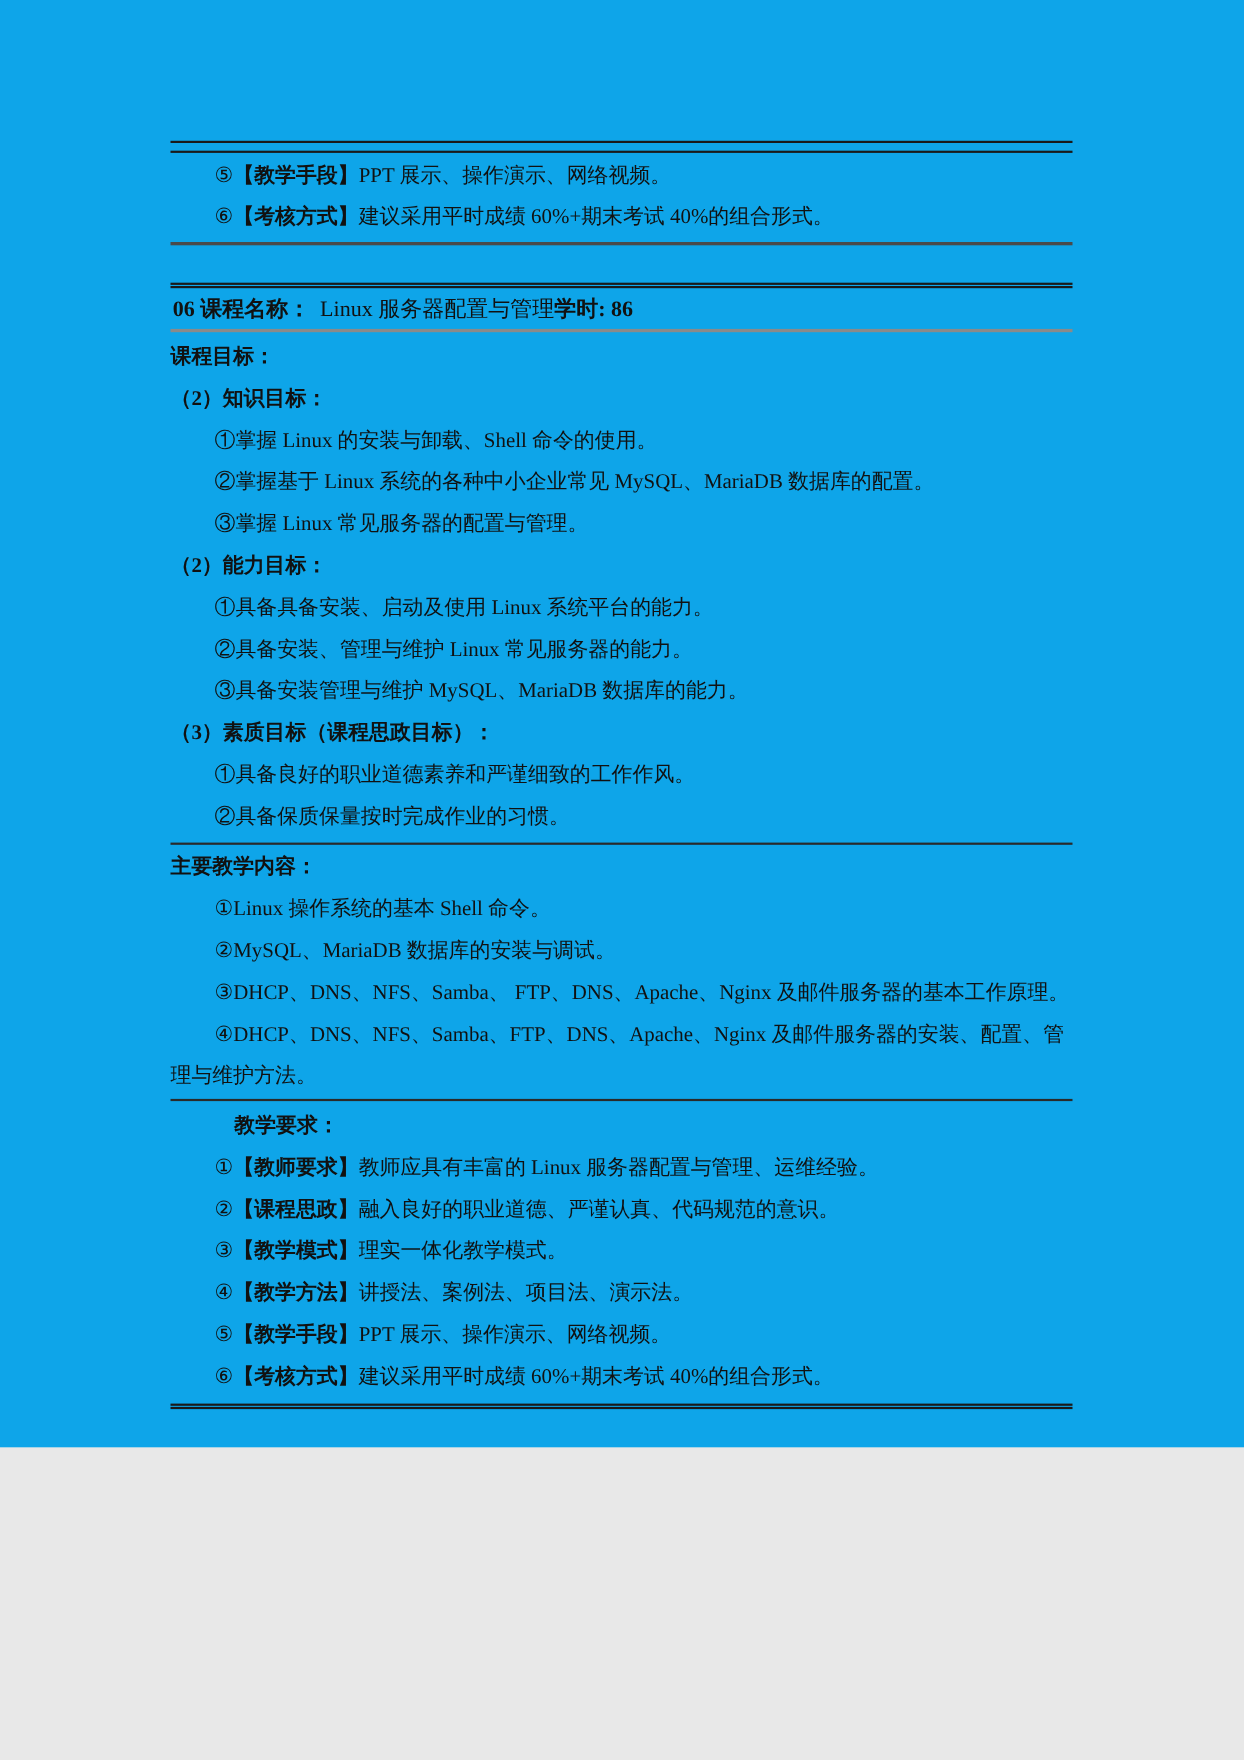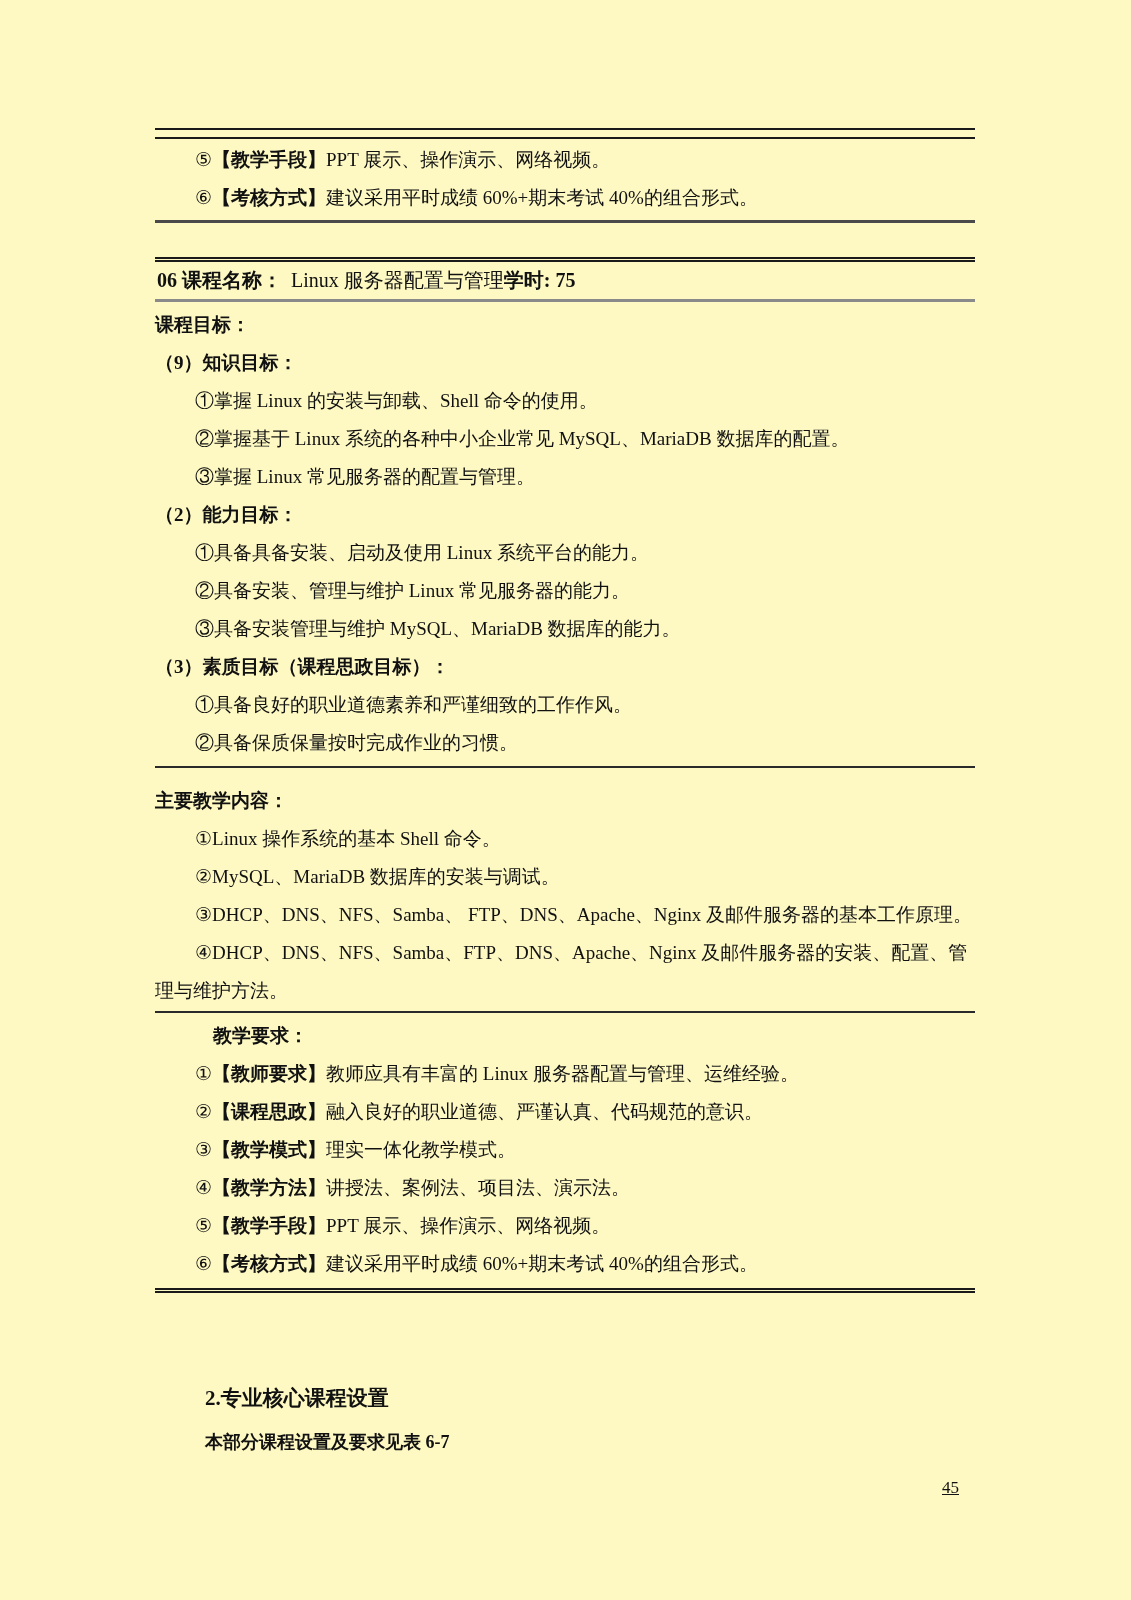--- a/index.html
+++ b/index.html
@@ -1,20 +1,20 @@
 <!DOCTYPE html>
 <html><head>
 <meta charset="utf-8">
 <style>
   html,body { margin:0; padding:0; background:#e8e8e8; }
   .page {
     position:relative;
-    width:1131px; height:1600px;
+    width:1131px; height:1316px;
     margin:0 auto;
-    background:#fef9c3;
+    background:#0ea5e9;
     font-family:"Liberation Serif","DejaVu Serif",serif;
     color:#111111;
     overflow:hidden;
   }
   .col { position:absolute; left:155px; width:820px; }
 
   p.line { margin:0; line-height:38px; font-size:19px; white-space:normal; }
   .indent { text-indent:40px; }
   .bold { font-weight:bold; }
 
@@ -31,21 +31,21 @@
   }
   .course-header {
     display:flex; align-items:center;
     height:37px;
     border-bottom:3px solid #8a8a8a;
     font-size:20px;
     padding:0 2px;
   }
   .course-header .name-normal { font-weight:normal; margin-left:9px; }
   .sec-objectives { padding:4px 0 4px 0; }
-  .sec-content { border-top:2px solid #2a2a2a; padding:14px 0 1px 0; }
+  .sec-content { border-top:2px solid #2a2a2a; padding:2px 0 1px 0; }
   .sec-requirements { border-top:2px solid #2a2a2a; padding:4px 0 5px 0; }
   .sec-title { font-weight:bold; }
   .req-title { font-weight:bold; text-indent:58px; }
 
   
   .next { top:1383px; }
   .next .next-heading { font-size:21px; font-weight:bold; margin:0 0 3px 50px; line-height:30px; }
   .next .next-text { font-size:18px; font-weight:bold; margin:14px 0 0 50px; line-height:30px; }
 
   .page-number { position:absolute; left:942px; top:1478px; font-size:17px;text-decoration:underline; }
@@ -62,27 +62,27 @@
       <p class="line indent"><span>⑥</span><span class="bold">【考核方式】</span><span>建议采用平时成绩 60%+期末考试 40%的组合形式。</span></p>
     </div>
   </div>
 
   <div class="col course-table">
 
     <div class="course-header">
       <div>
         <span class="bold">06 课程名称：</span><span class="name-normal">Linux 服务器配置与管理</span>
       </div>
-      <div class="bold">学时: 75</div>
+      <div class="bold">学时: 86</div>
     </div>
 
     <div class="sec-objectives">
       <p class="line sec-title">课程目标：</p>
 
-      <p class="line bold">（9）知识目标：</p>
+      <p class="line bold">（2）知识目标：</p>
       <p class="line indent">①掌握 Linux 的安装与卸载、Shell 命令的使用。</p>
       <p class="line indent">②掌握基于 Linux 系统的各种中小企业常见 MySQL、MariaDB 数据库的配置。</p>
       <p class="line indent">③掌握 Linux 常见服务器的配置与管理。</p>
 
       <p class="line bold">（2）能力目标：</p>
       <p class="line indent">①具备具备安装、启动及使用 Linux 系统平台的能力。</p>
       <p class="line indent">②具备安装、管理与维护 Linux 常见服务器的能力。</p>
       <p class="line indent">③具备安装管理与维护 MySQL、MariaDB 数据库的能力。</p>
 
       <p class="line bold">（3）素质目标（课程思政目标）：</p>

